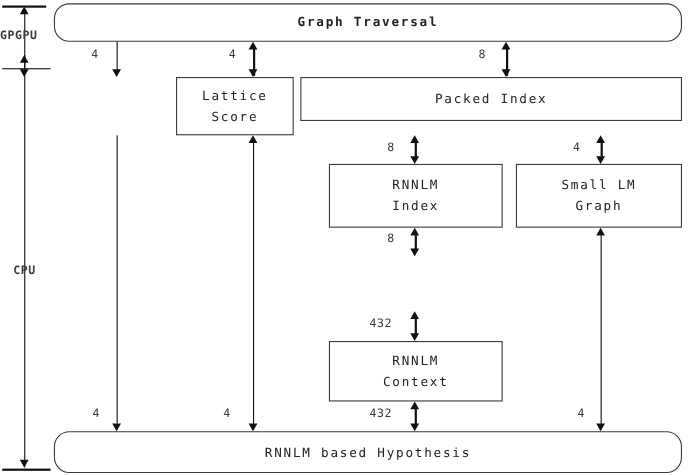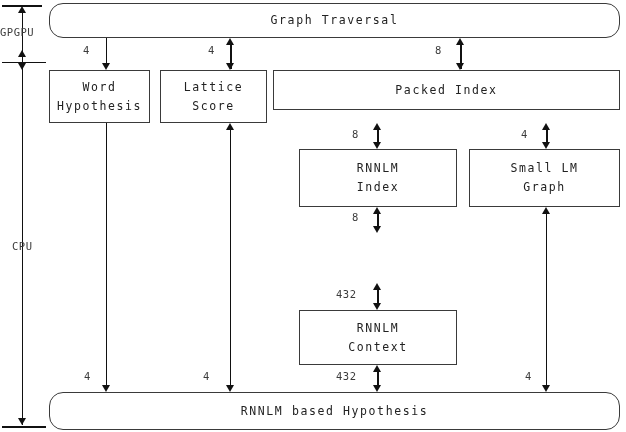--- a/index.html
+++ b/index.html
@@ -55,20 +55,21 @@
     color:#3b3b3b;
     letter-spacing:0.5px;
     white-space:nowrap;
   }
   .axis-label{
     position:absolute;
     font-size:10.5px;
     color:#3b3b3b;
     letter-spacing:0.5px;
     white-space:nowrap;
+    font-weight:bold;
   }
   .divider{
     position:absolute;
     height:0;
     border-top:1.3px solid #111;
   }
 </style>
 </head>
 <body>
 
@@ -81,28 +82,24 @@
 
   <div class="divider" style="left:2px;top:62px;width:44px;"></div>
   <div class="arrowhead up" style="left:17.5px;top:50px;"></div>
   <div class="arrowhead down" style="left:17.5px;top:63px;"></div>
 
   <div class="vline" style="left:22px;top:50px;height:375px;"></div>
   <div class="arrowhead down" style="left:17.5px;top:418px;"></div>
   <div class="hline" style="left:2px;top:426px;width:44px;border-top-width:2.2px;"></div>
   <div class="axis-label" style="left:12px;top:240px;">CPU</div>
 
-  <div class="box rounded" style="left:49px;top:3px;width:571px;height:35px;">
+  <div class="box rounded" style="left:49px;top:3px;width:571px;height:35px;font-weight:bold;">
     <span class="lbl">Graph Traversal</span>
   </div>
 
-  <div class="box" style="left:49px;top:70px;width:101px;height:53px;">
-    <span class="lbl">Word
-Hypothesis</span>
-  </div>
 
   <div class="box" style="left:160px;top:70px;width:107px;height:53px;">
     <span class="lbl">Lattice
 Score</span>
   </div>
 
   <div class="box" style="left:273px;top:70px;width:347px;height:40px;">
     <span class="lbl">Packed Index</span>
   </div>
 

